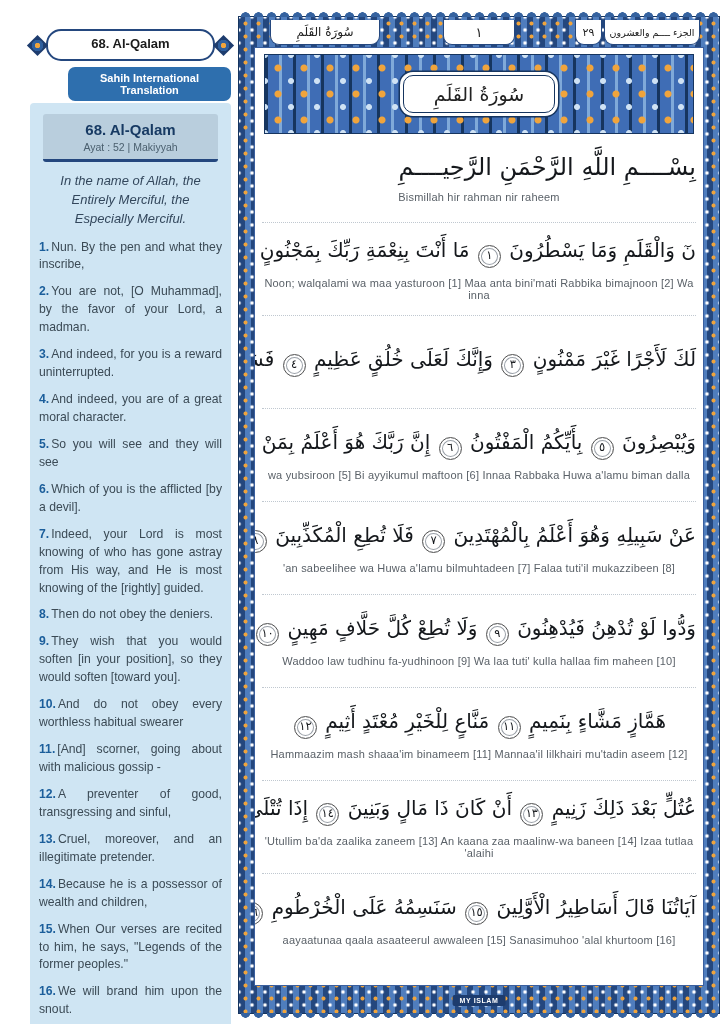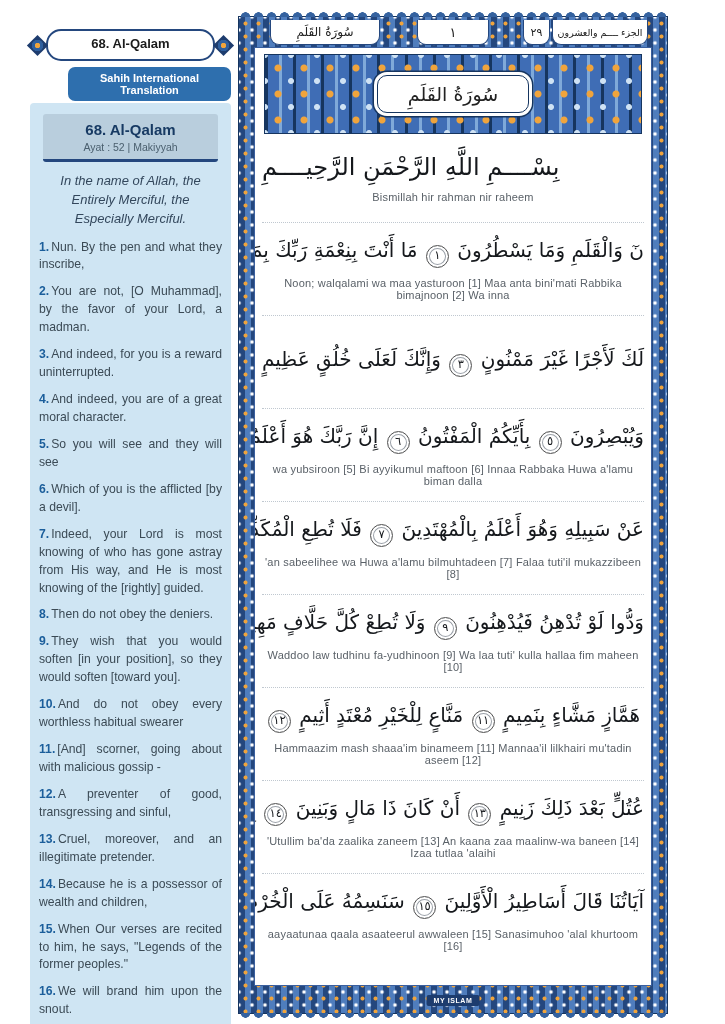--- a/index.html
+++ b/index.html
@@ -19,21 +19,21 @@
   .info-box{background:#b9cedd;border-bottom:3px solid #24477e;border-radius:3px;
             text-align:center;padding:7px 4px 6px;margin:2px 4px 10px;}
   .info-title{font-size:15px;font-weight:bold;color:#173a63;}
   .info-meta{font-size:10.5px;color:#4a5f6e;margin-top:3px;}
   .bismillah-translation{font-style:italic;color:#33475c;font-size:13px;text-align:center;
             line-height:1.45;margin:4px 2px 10px;}
   .verse{font-size:12.2px;line-height:1.47;color:#3b4a55;text-align:justify;margin:0 0 9px;}
   .vnum{color:#1b5e9b;margin-right:2px;}
 
   
-  .quran-page{position:absolute;left:238px;top:16px;width:430px;height:998px;box-sizing:border-box;
+  .quran-page{position:absolute;left:238px;top:16px;width:482px;height:998px;box-sizing:border-box;
       padding:30px 15px 27px;border:1.5px solid #16355f;
       background-color:#35629f;
       background-image:
         radial-gradient(circle,#f0a43c 1.6px,transparent 2.4px),
         radial-gradient(circle,#ffffff 1.4px,transparent 2.2px),
         repeating-linear-gradient(90deg,#24477e 0 6px,#4f7dbd 6px 12px);
       background-size:13px 13px,13px 13px,auto;
       background-position:0 0,6.5px 6.5px,0 0;}
   .quran-page::before{content:"";position:absolute;left:0;right:0;top:-8px;height:8px;
       background-image:radial-gradient(circle at 50% 100%,#35629f 4.5px,transparent 5px);
@@ -66,21 +66,21 @@
   .cartouche{background:#fff;border:1.5px solid #16355f;border-radius:10px;
       box-shadow:0 0 0 3px #fff,0 0 0 4.5px #16355f;
       padding:7px 30px;font-family:"DejaVu Sans",sans-serif;font-size:19px;color:#222;direction:rtl;}
 
   .bismillah-block{height:88px;display:flex;flex-direction:column;justify-content:center;gap:10px;}
   .line-block{height:93px;box-sizing:border-box;display:flex;flex-direction:column;
               justify-content:center;gap:9px;border-top:1px dotted #c0c8d0;}
   .arabic{font-family:"DejaVu Sans",sans-serif;font-size:20px;color:#15181c;text-align:center;
           white-space:nowrap;direction:rtl;}
   .bismillah-arabic{font-family:"DejaVu Sans",sans-serif;font-size:24px;color:#15181c;
-          text-align:left;white-space:nowrap;direction:rtl;}
+          text-align:right;white-space:nowrap;direction:rtl;}
   .translit{color:#5a6168;font-size:11px;letter-spacing:.2px;text-align:center;}
   .ayah-m{display:inline-block;min-width:21px;height:21px;line-height:19px;text-align:center;
           border:1px solid #555;border-radius:50%;background:#fff;
           box-shadow:inset 0 0 0 2px #fff,inset 0 0 0 3px #9aa0a8;
           font-size:11.5px;margin:0 2px;vertical-align:-2px;}
   .logo-badge{position:absolute;bottom:7px;left:50%;transform:translateX(-50%);background:#1d3c6e;
           color:#fff;font-size:7px;font-weight:bold;letter-spacing:.6px;padding:2px 7px;
           border-radius:2px;z-index:3;font-family:"Liberation Sans",sans-serif;}
 </style>
 </head>

